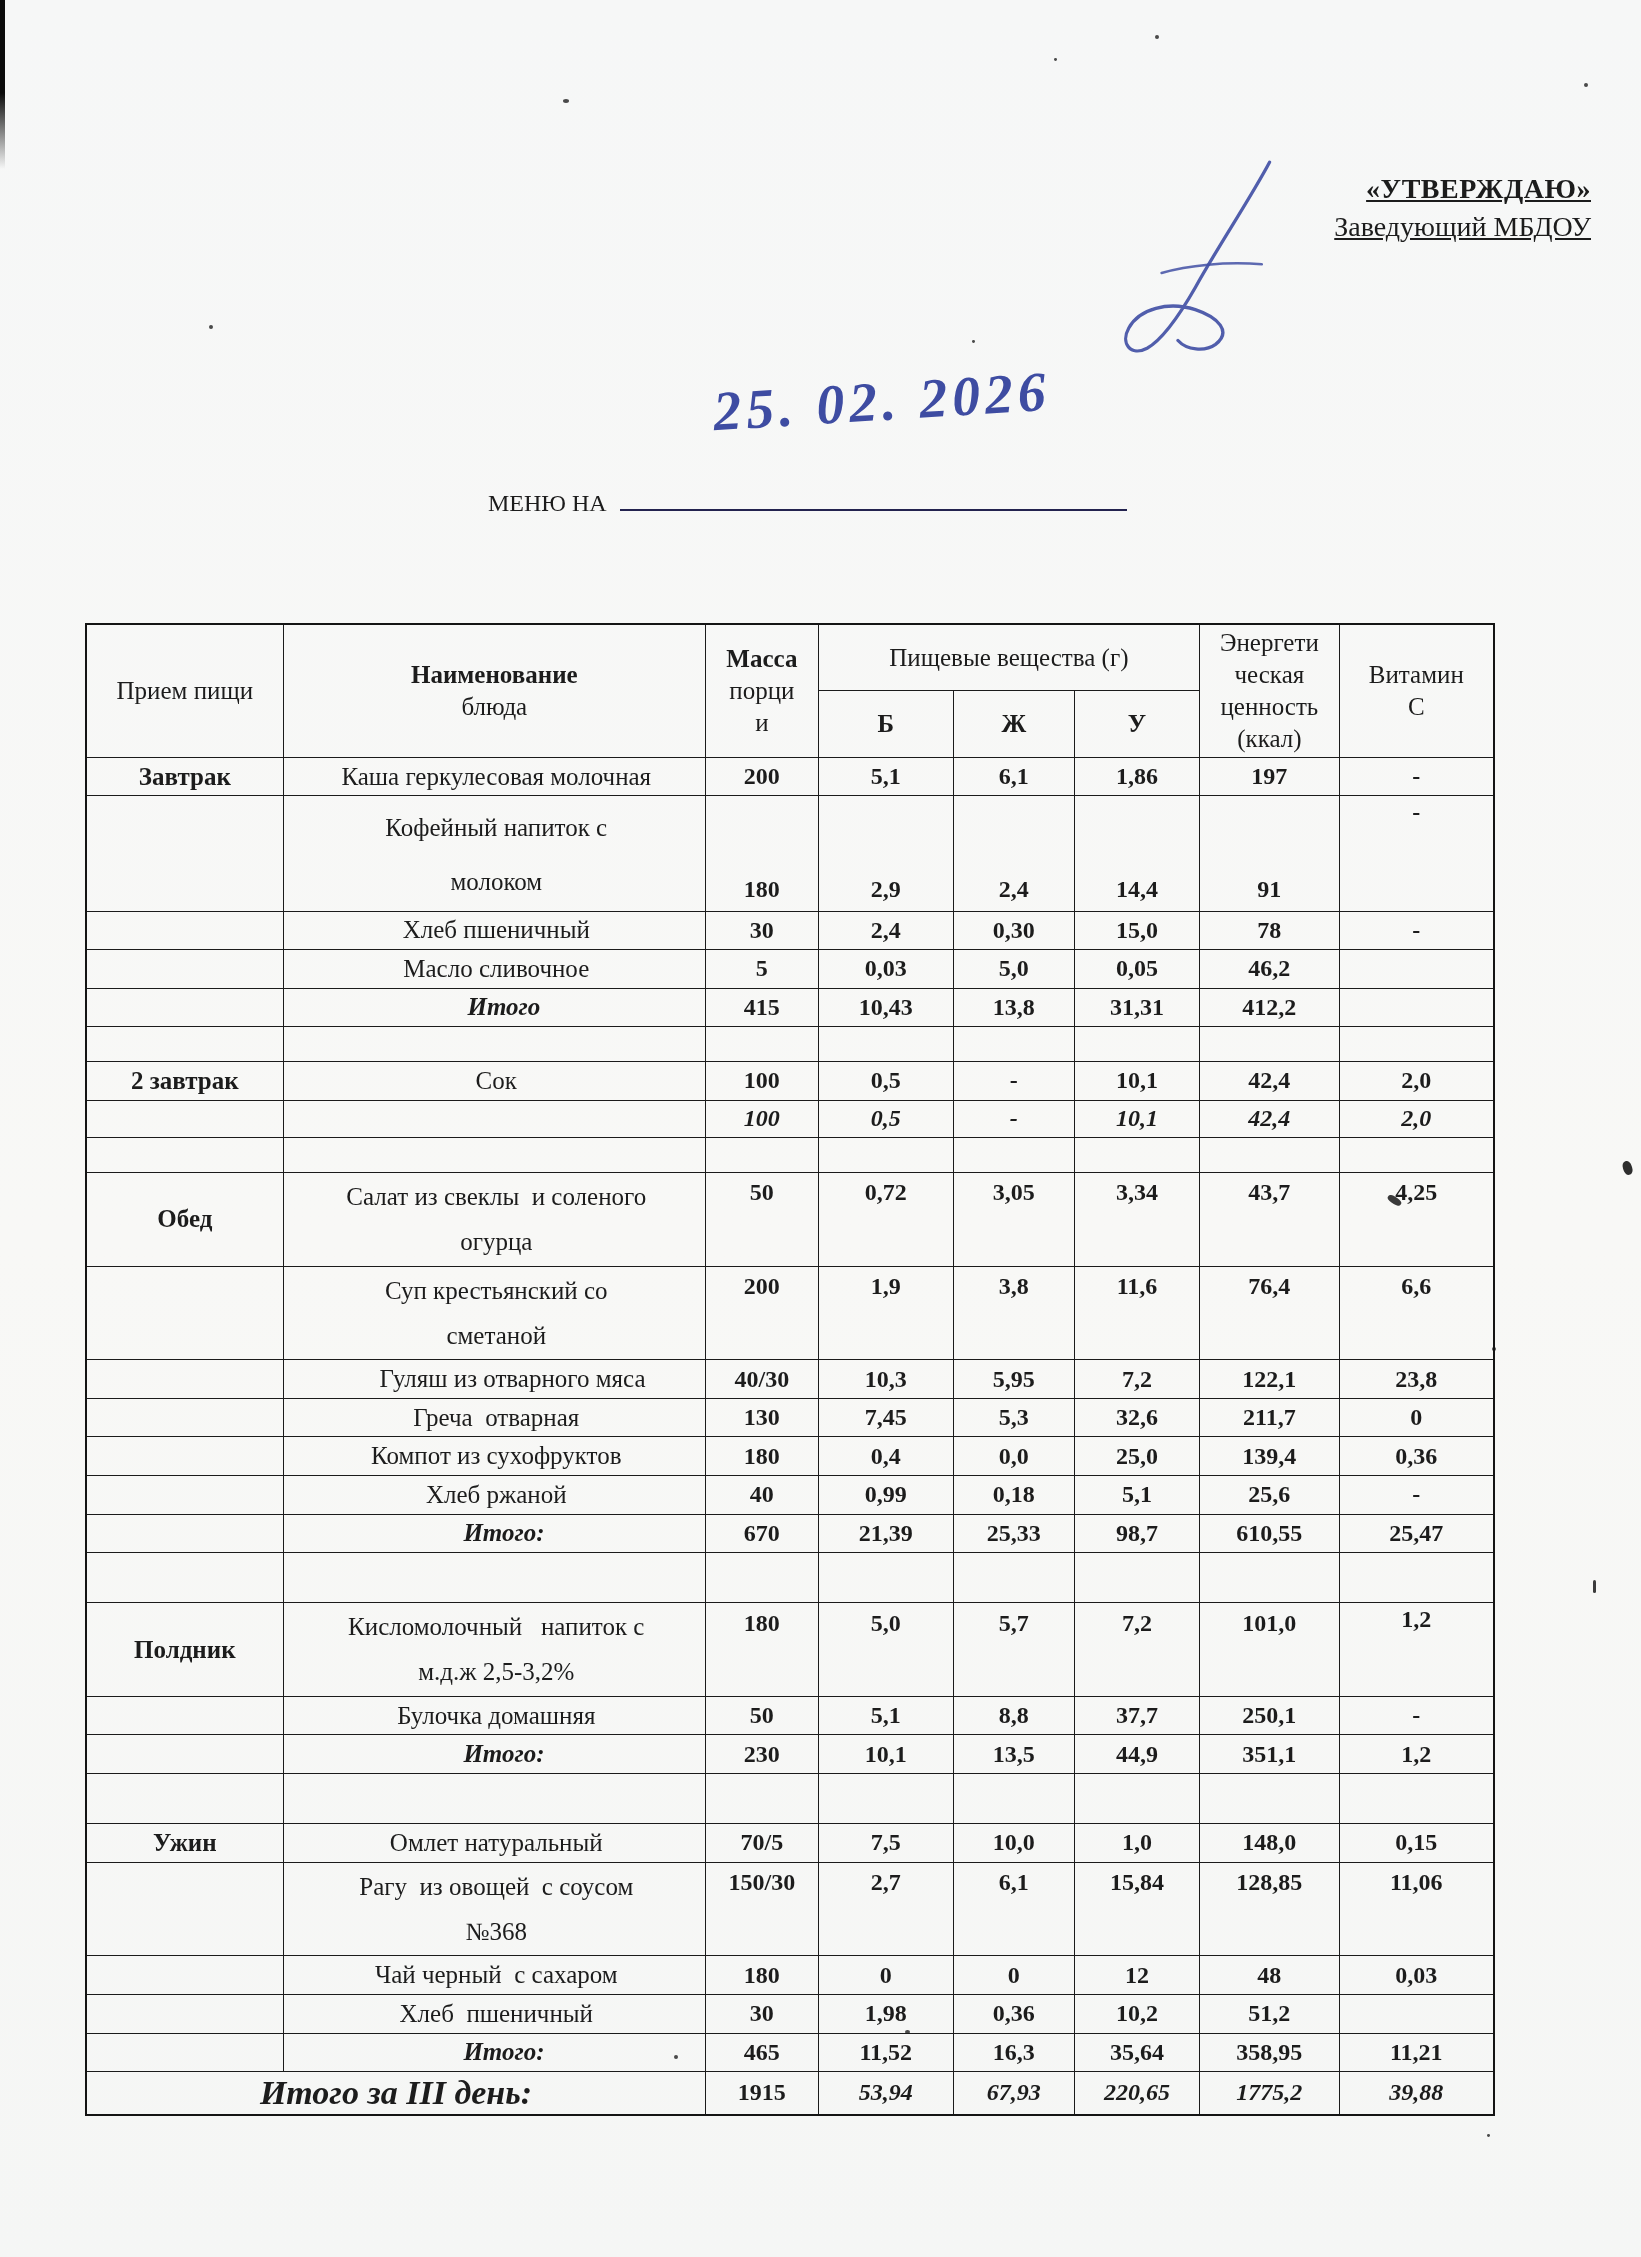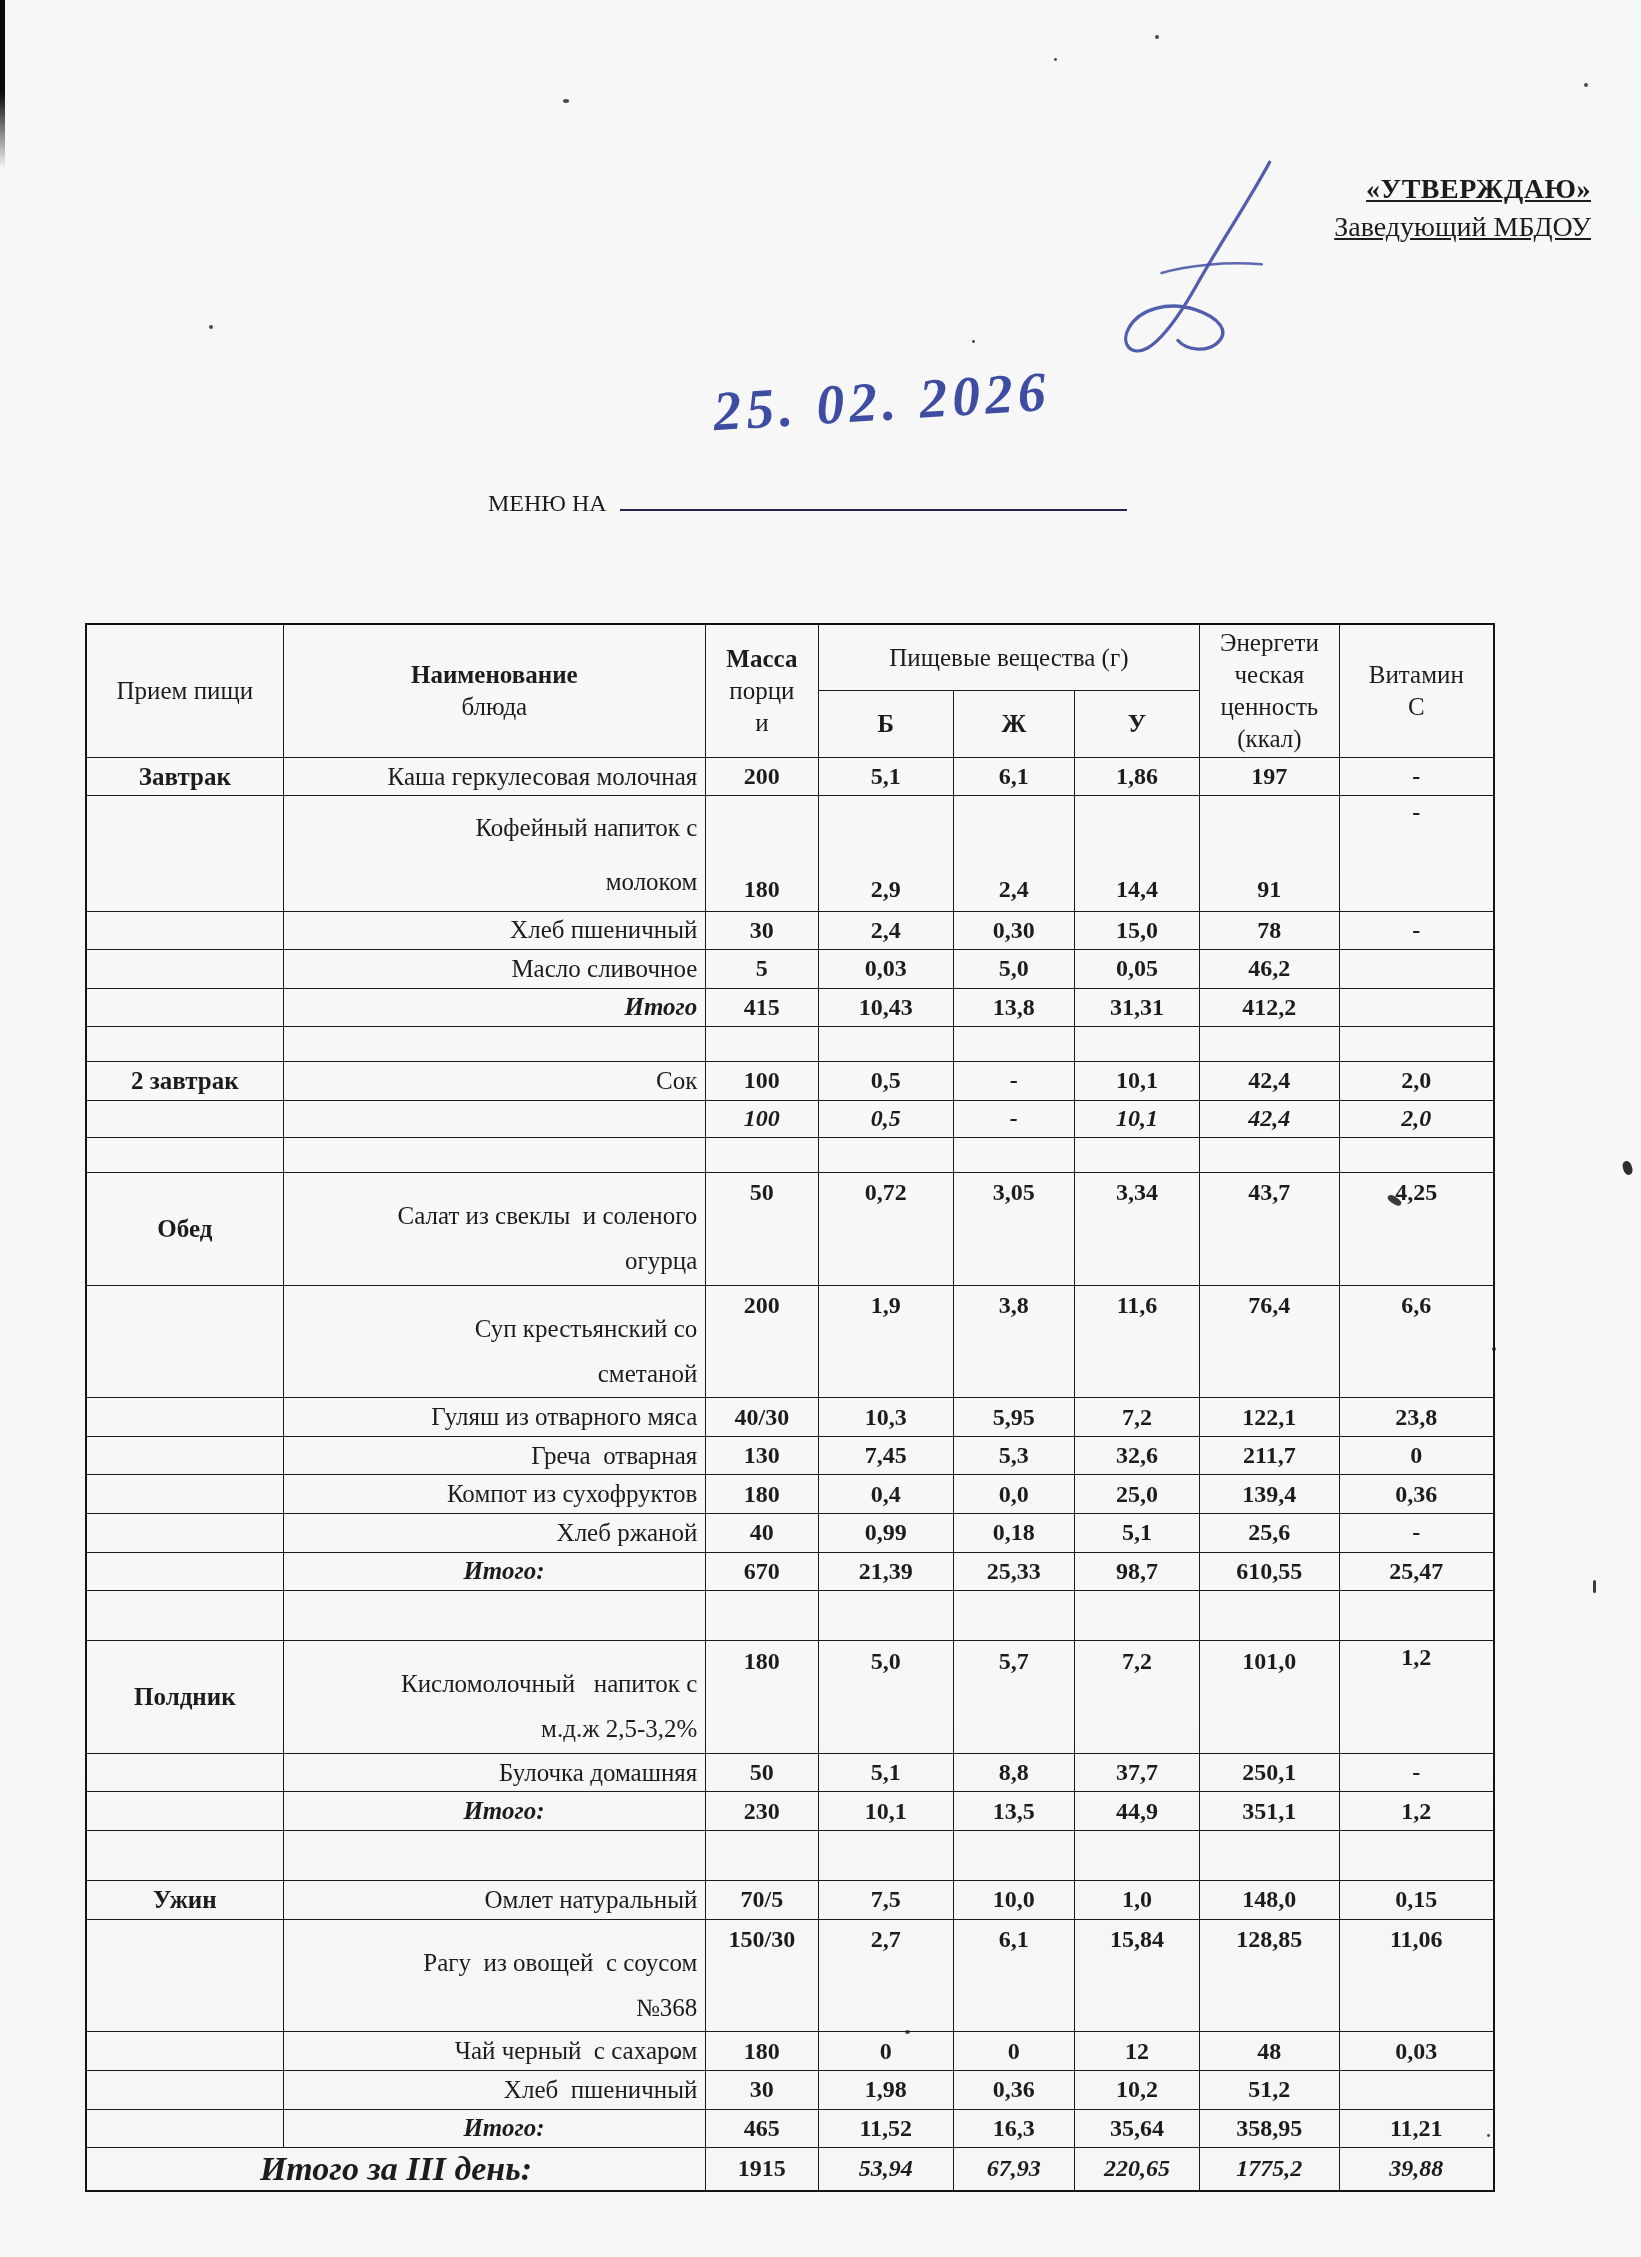--- a/index.html
+++ b/index.html
@@ -38,25 +38,25 @@
   thead tr{height:64px;}
   .th-bold{font-weight:bold;}
 
   tbody tr{height:37px;}
   tr.tall2{height:73px;}
   tr.tall3{height:97px;}
   tr.sp{height:35px;}
   tr.sp-tall{height:50px;}
 
   td.meal{font-weight:bold;text-align:center;font-size:25px;}
-  td.dish{text-align:right;white-space:pre-line;font-size:25px;
+  td.dish{text-align:center;white-space:pre-line;font-size:25px;
     padding-left:11.6px;line-height:1.35;}
   td.dish.indent{padding-left:44px;}
   td.val{text-align:center;font-weight:bold;}
-  tr.tall2 td.dish{vertical-align:top;padding-top:20px;line-height:1.8;border-radius:17px;}
+  tr.tall2 td.dish{vertical-align:top;padding-top:1px;line-height:1.8;border-radius:17px;}
   tr.tall3 td.dish{vertical-align:top;padding-top:4.8px;line-height:2.15;}
   tr.tall2 td.val{vertical-align:top;padding-top:6.8px;}
   tr.tall3 td.val{vertical-align:bottom;padding-bottom:7.7px;}
   tr.vitc-top td.c-vitc{vertical-align:top !important;padding-top:2.9px;}
   tr.row-total td.dish{font-weight:bold;font-style:italic;padding-left:27px;}
   tr.row-total td.dish.center{text-align:center;}
   tr.row-dup td{font-style:italic;}
   td.grand-name{font-weight:bold;font-style:italic;text-align:center;font-size:34px;}
   tr.row-grand td.val.it{font-style:italic;}
   .ink-mark{position:absolute;background:#3c3c3c;}

